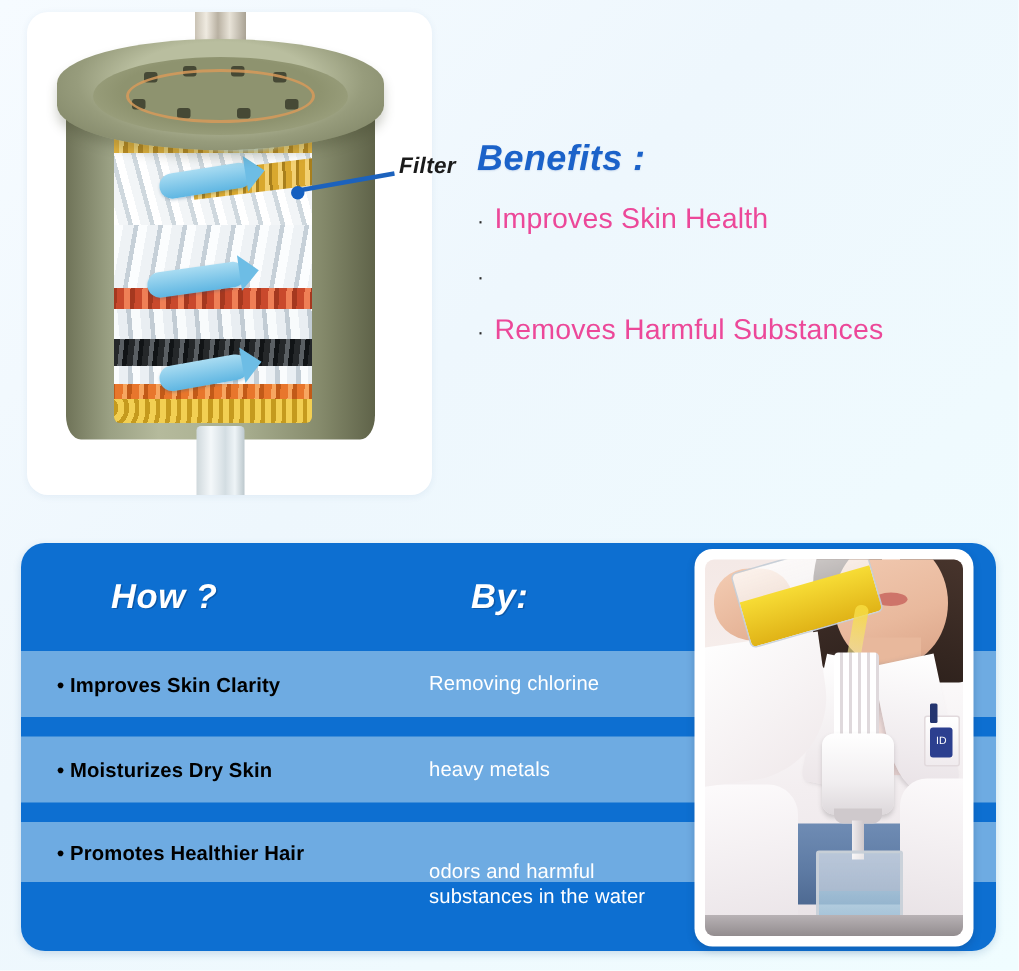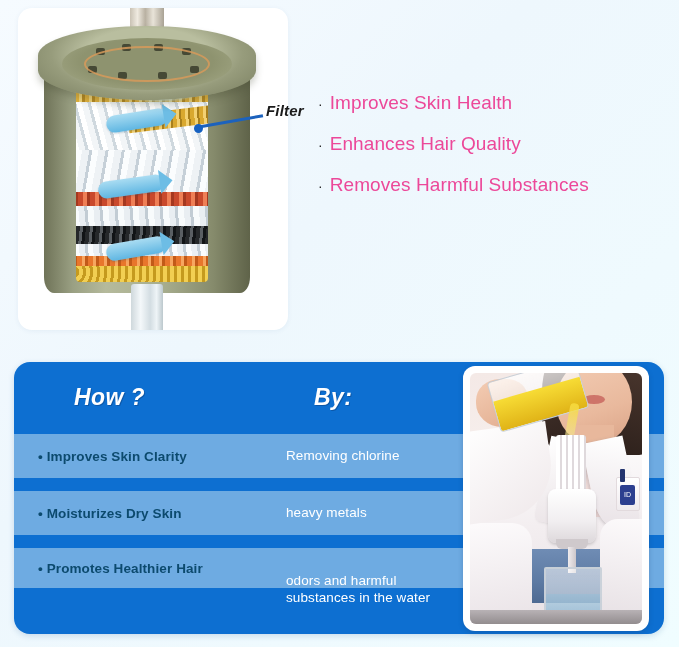--- a/index.html
+++ b/index.html
@@ -176,21 +176,21 @@
   #head-by  { left: 272px; }
 
   .table-row {
     position: relative; width: 100%;
     display: flex; align-items: center;
   }
   .row-light { background: #6eabe2; }
   .row-gap   { background: #0d6fd1; height: 13px; }
   .cell-how {
     width: 272px; padding-left: 24px;
-    font-size: 13.5px; font-weight: bold; color: #0c4a6e; letter-spacing: .1px;
+    font-size: 13.5px; font-weight: bold; color: #000000; letter-spacing: .1px;
   }
   .cell-by {
     font-size: 13.5px; color: #ffffff; letter-spacing: .1px; line-height: 1.25;
   }
   #row1, #row2 { height: 44px; }
   #row3 { height: 40px; }
 
   
   #photo-card {
     position: absolute; left: 463px; top: 366px; width: 186px; height: 265px;
@@ -383,28 +383,28 @@
     <div class="fx" id="outlet-tube"></div>
   </div>
 
   <div id="filter-callout">
     <div id="callout-line"></div>
     <div id="callout-dot"></div>
     <div id="callout-label">Filter</div>
   </div>
 
   <div id="benefits">
+    <div id="benefits-title">Benefits :</div>
 
     <div class="benefit-row">
       <span class="benefit-bullet">·</span>
       <span class="benefit-text">Improves Skin Health</span>
     </div>
     <div class="benefit-row">
       <span class="benefit-bullet">·</span>
-      <span class="benefit-text">Enhances Hair Quality</span>
     </div>
     <div class="benefit-row">
       <span class="benefit-bullet">·</span>
       <span class="benefit-text">Removes Harmful Substances</span>
     </div>
   </div>
 </div>
 
 <div id="how-panel">
 

